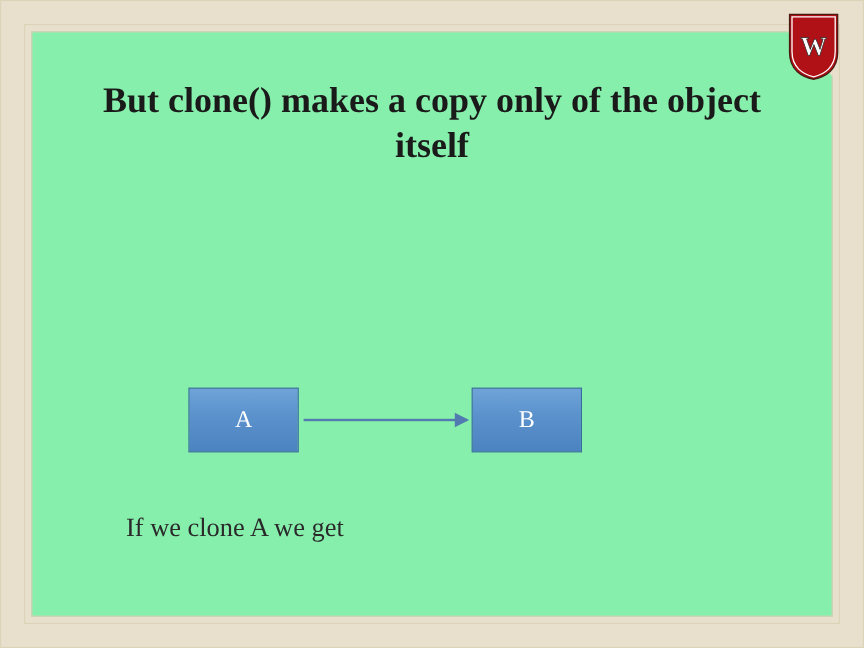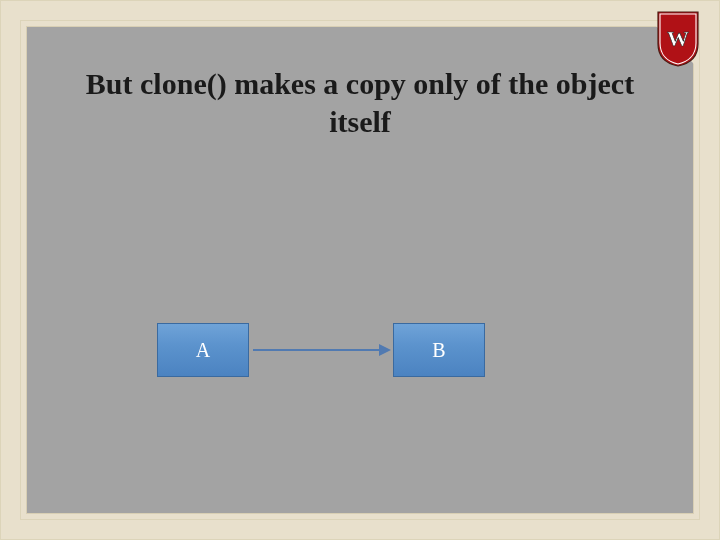--- a/index.html
+++ b/index.html
@@ -10,21 +10,21 @@
     font-family: Georgia, "Times New Roman", serif;
     position: relative;
     overflow: hidden;
   }
   .slide {
     position: absolute;
     top: 26px;
     left: 26px;
     width: 668px;
     height: 488px;
-    background: #a3a3a3;
+    background: #86efac;
     border: 1px solid #d8cfb4;
   }
   .slide::before {
     content: "";
     position: absolute;
     top: -1px;
     right: -1px;
     width: 0;
     height: 0;
     border-top: 38px solid #e8e0cc;
@@ -139,20 +139,21 @@
   <div class="diagram">
     <div class="box box-a">
       <span>A</span>
     </div>
     <div class="arrow"></div>
     <div class="box box-b">
       <span>B</span>
     </div>
   </div>
 
+  <div class="body-text2">If we clone A we get</div>
 
 </div>
 
 <div class="logo">
   <svg viewBox="0 0 44 58" width="44" height="58">
     <path d="M2 2 H42 V34 C42 48 32 54 22 56 C12 54 2 48 2 34 Z" fill="#b01116" stroke="#4a1a12" stroke-width="1.2"></path>
     <path d="M4 4 H40 V33 C40 46 31 52 22 54 C13 52 4 46 4 33 Z" fill="none" stroke="#ffffff" stroke-width="1.1"></path>
     <text x="22" y="36" text-anchor="middle" font-family="Georgia, serif" font-size="22" font-weight="bold" fill="#ffffff" stroke="#2b2b2b" stroke-width="0.6">W</text>
   </svg>
 </div>

